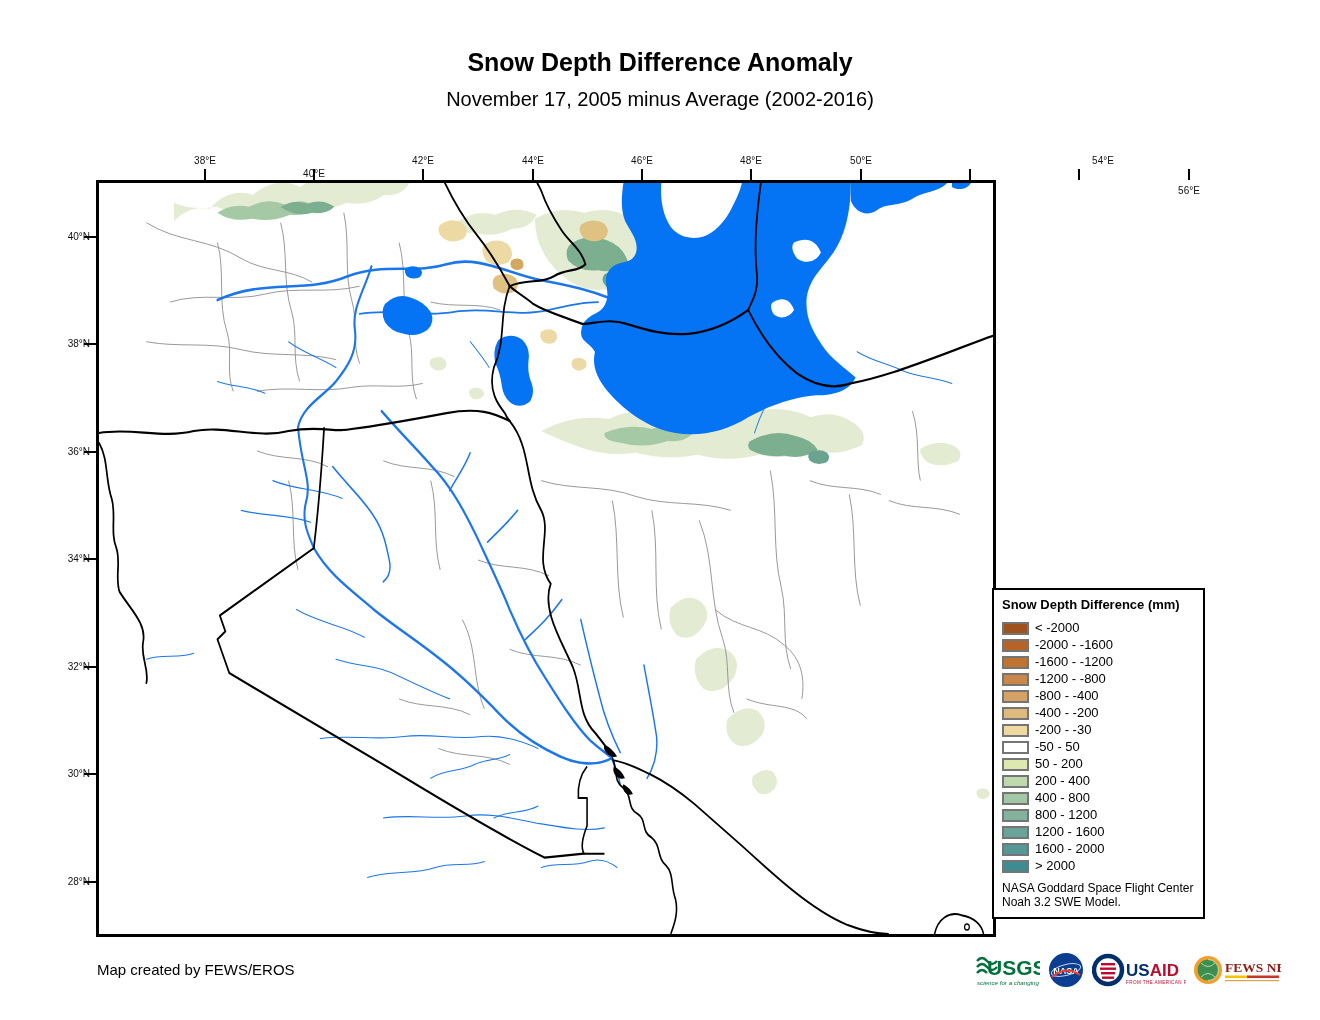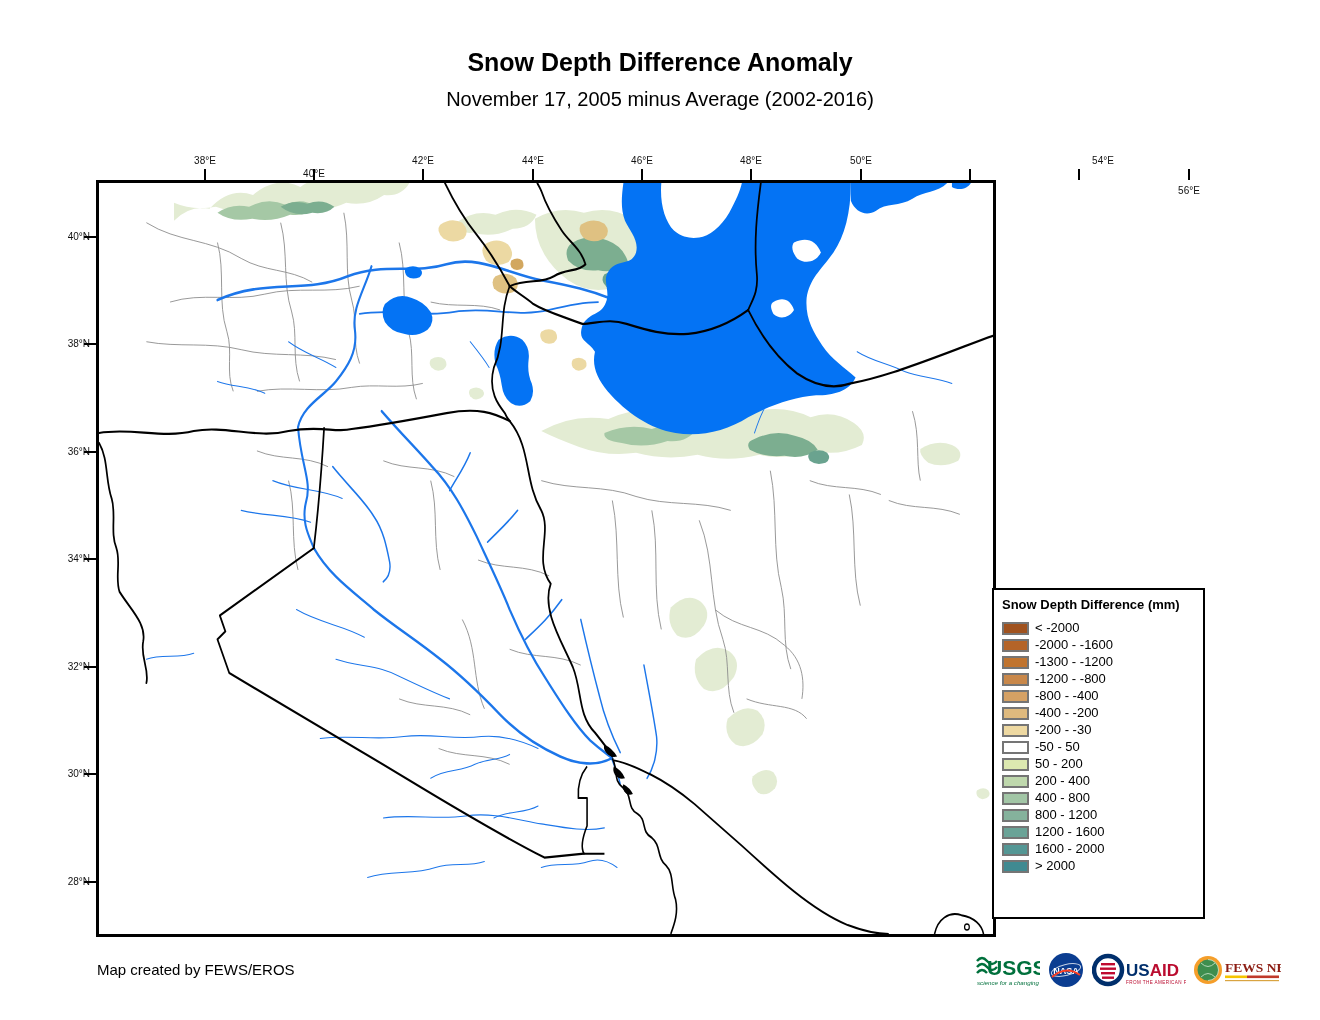--- a/index.html
+++ b/index.html
@@ -215,21 +215,21 @@
         <div class="legend-row">
           <span class="legend-swatch" style="background: rgb(160, 82, 30);"></span>
           <span class="legend-label">&lt; -2000</span>
         </div>
         <div class="legend-row">
           <span class="legend-swatch" style="background: rgb(180, 100, 40);"></span>
           <span class="legend-label">-2000 - -1600</span>
         </div>
         <div class="legend-row">
           <span class="legend-swatch" style="background: rgb(192, 116, 47);"></span>
-          <span class="legend-label">-1300 - -1200</span>
+          <span class="legend-label">-1600 - -1200</span>
         </div>
         <div class="legend-row">
           <span class="legend-swatch" style="background: rgb(201, 136, 74);"></span>
           <span class="legend-label">-1200 - -800</span>
         </div>
         <div class="legend-row">
           <span class="legend-swatch" style="background: rgb(213, 161, 100);"></span>
           <span class="legend-label">-800 - -400</span>
         </div>
         <div class="legend-row">
@@ -266,20 +266,24 @@
         </div>
         <div class="legend-row">
           <span class="legend-swatch" style="background: rgb(84, 151, 149);"></span>
           <span class="legend-label">1600 - 2000</span>
         </div>
         <div class="legend-row">
           <span class="legend-swatch" style="background: rgb(64, 138, 145);"></span>
           <span class="legend-label">&gt; 2000</span>
         </div>
       </div>
+    <div class="legend-source">
+      <div>NASA Goddard Space Flight Center</div>
+      <div>Noah 3.2 SWE Model.</div>
+    </div>
   </div>
 </div>
 
 <div class="map-credit">Map created by FEWS/EROS</div>
 
 <div class="logo-bar">
   <svg width="66" height="38">
     <path d="M3,10 q5,-6 10,0 q5,6 10,0" fill="none" stroke="#00703C" stroke-width="2.4"></path>
     <path d="M3,16 q5,-6 10,0 q5,6 10,0" fill="none" stroke="#00703C" stroke-width="2.4"></path>
     <path d="M3,22 q5,-6 10,0" fill="none" stroke="#00703C" stroke-width="2.4"></path>

